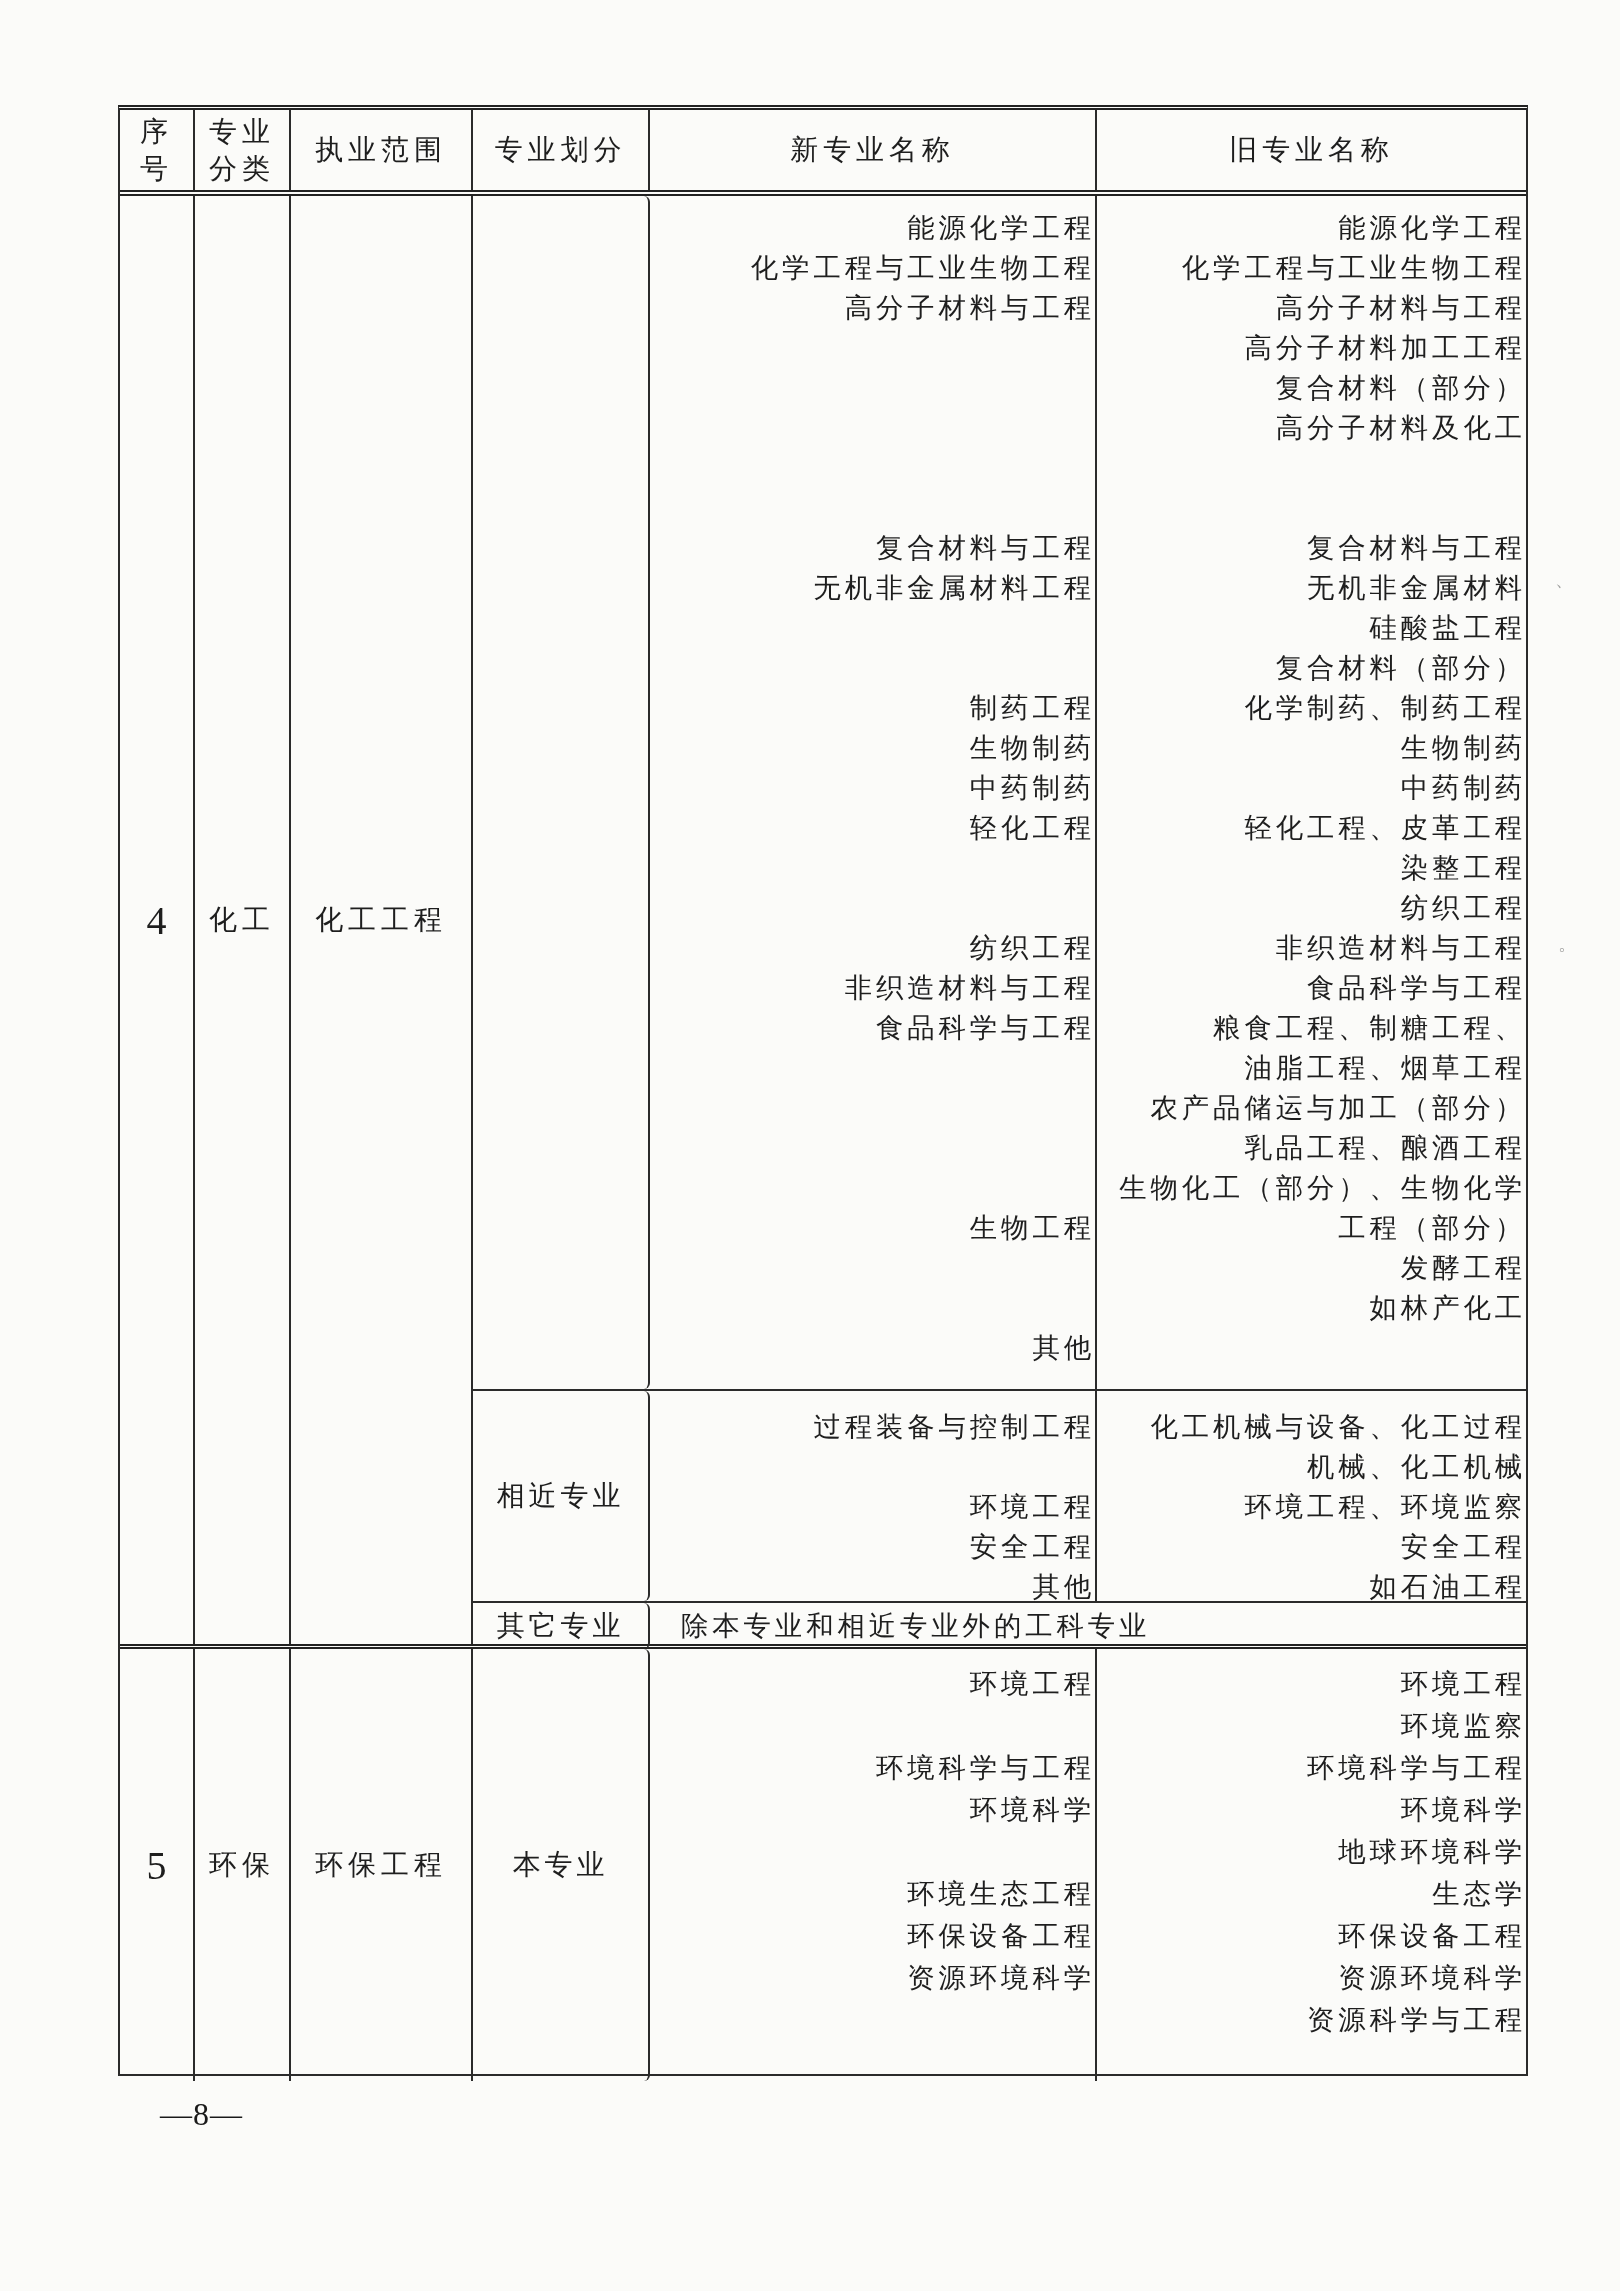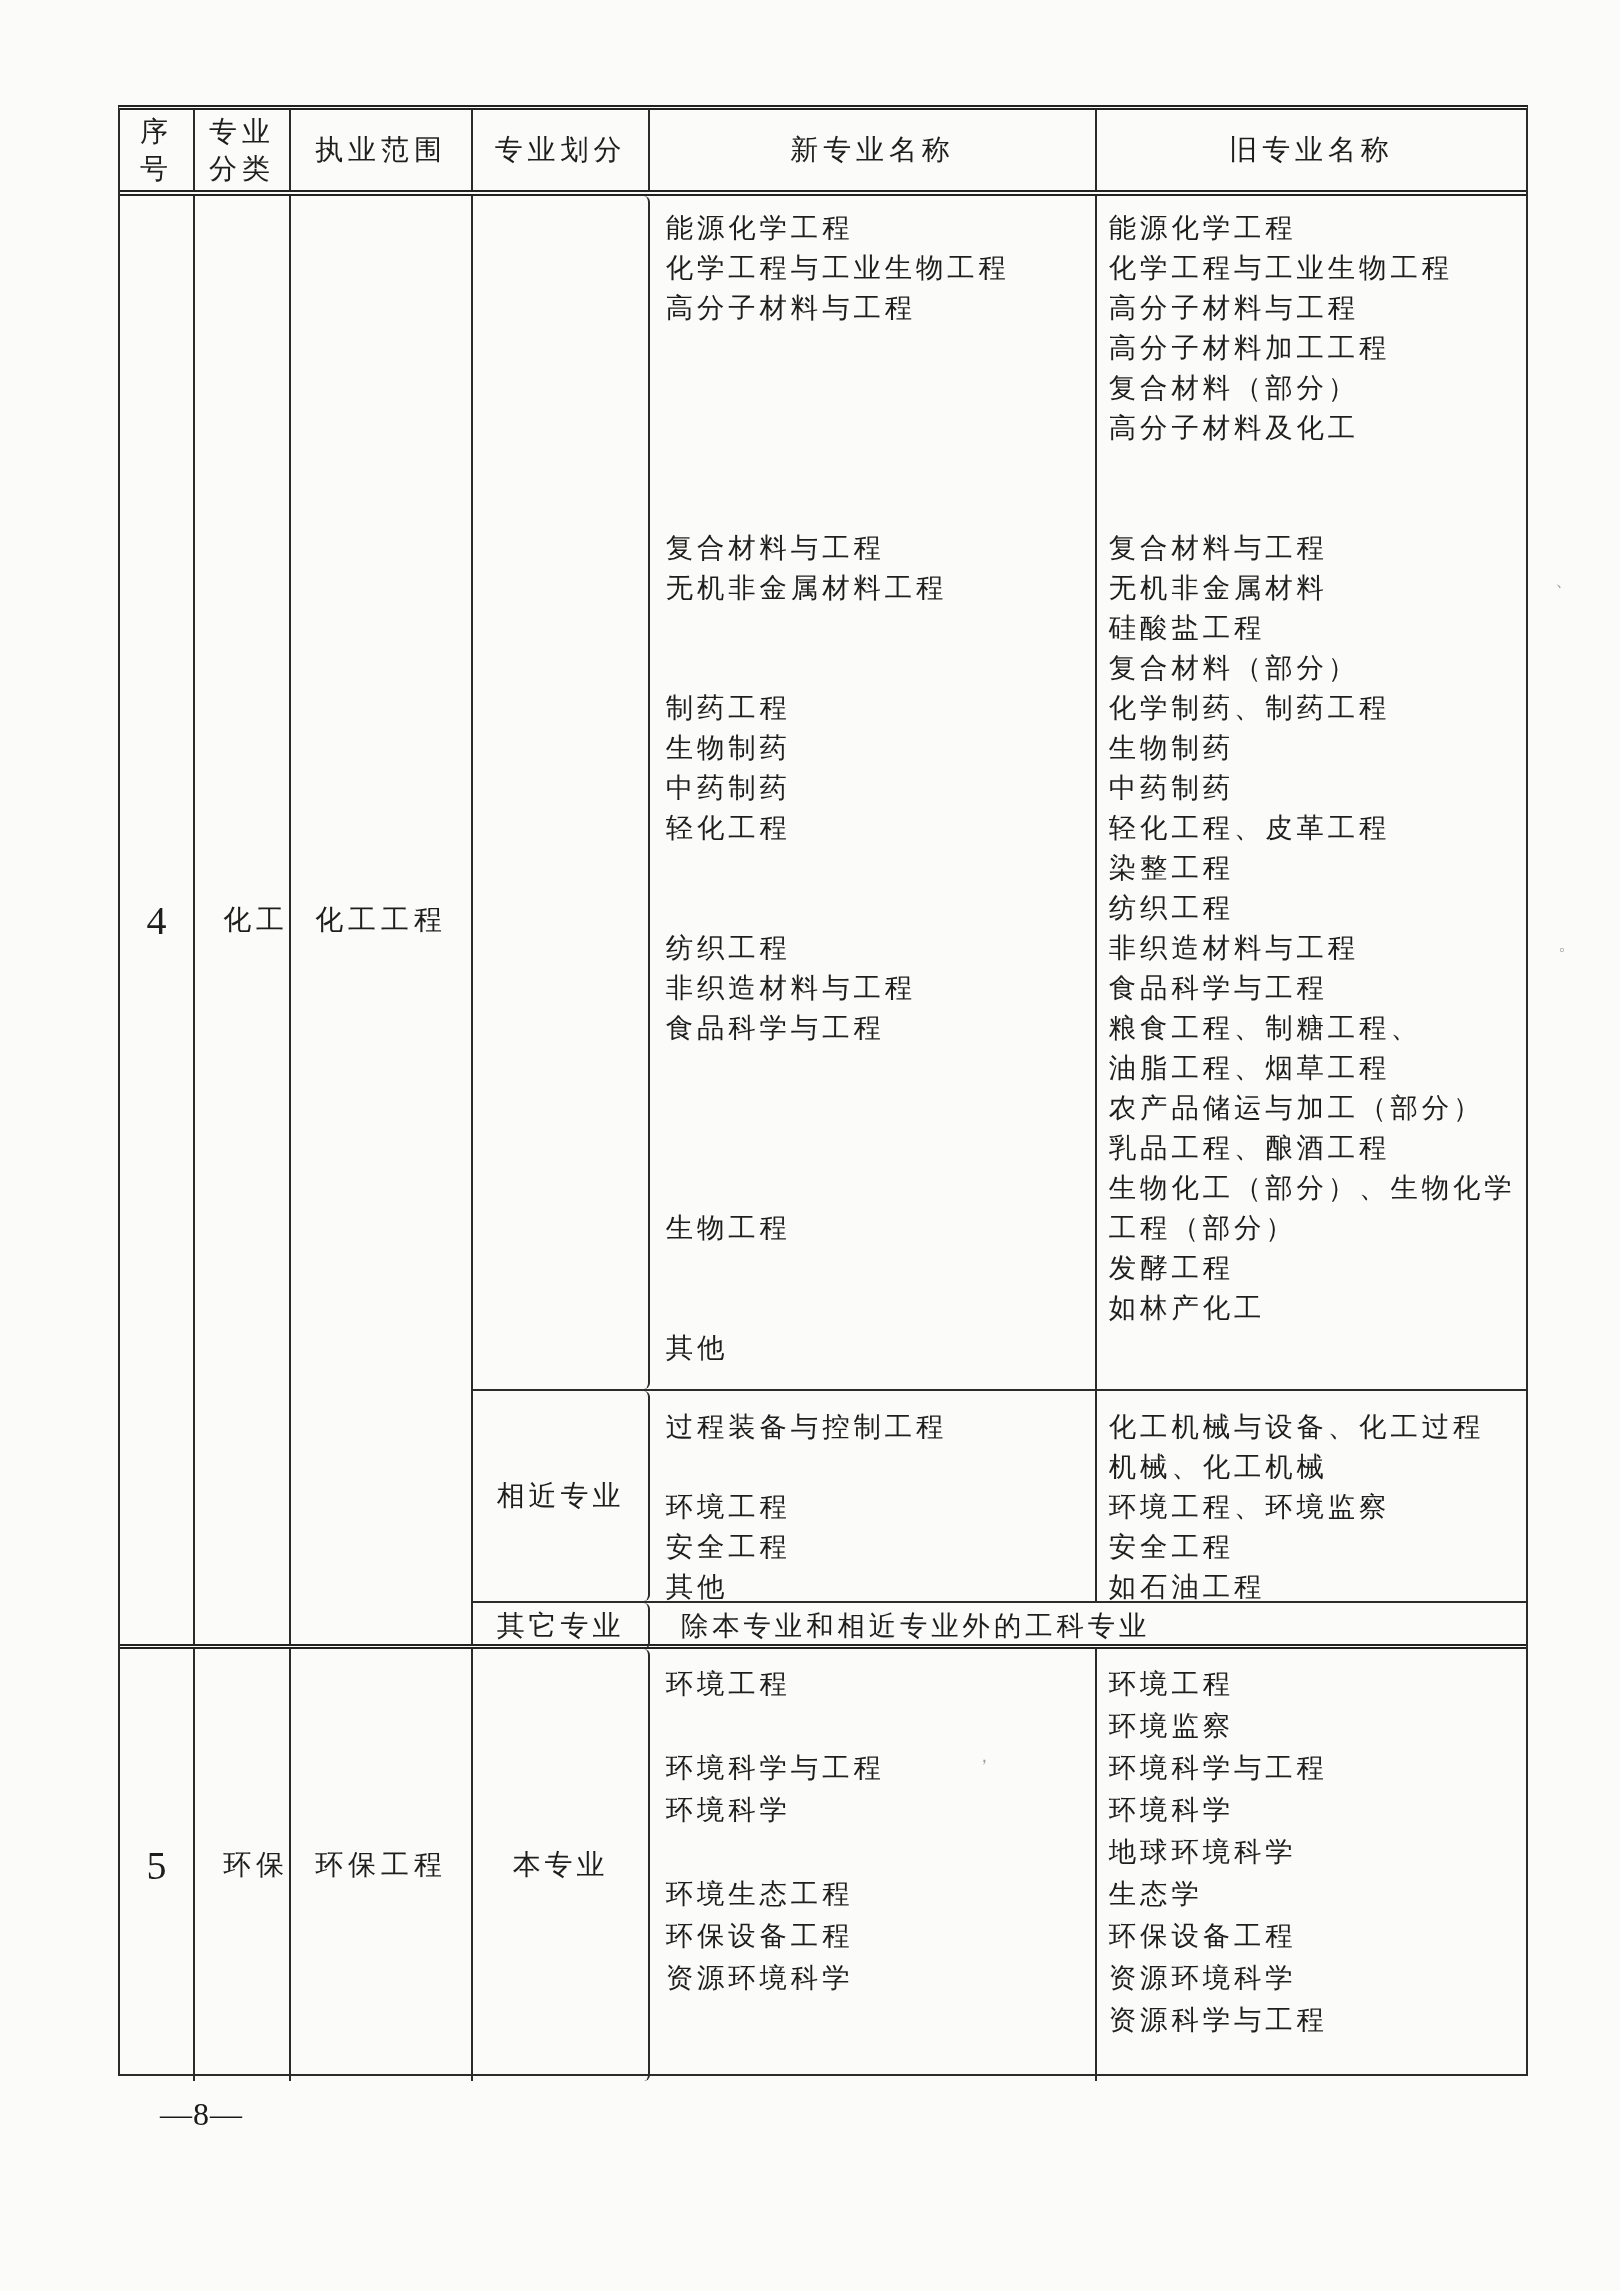--- a/index.html
+++ b/index.html
@@ -34,34 +34,34 @@
   .rows{flex:1;display:flex;flex-direction:column;}
   .row-group{display:flex;box-sizing:border-box;}
   .rg-0{height:1453px;border-bottom:5.9px double #222;flex:none;}
   .rg-1{flex:1;}
   .lcell{
     box-sizing:border-box;border-right:2px solid #2b2b2b;
     display:flex;align-items:center;justify-content:center;
     font-size:28px;letter-spacing:4.9px;flex:none;
   }
   .lcell.c-seq{width:75px;font-size:40px;letter-spacing:0;}
-  .lcell.c-cat{width:96px;justify-content:flex-end;}
+  .lcell.c-cat{width:96px;}
   .lcell.c-scope{width:182px;}
   .subrows{flex:1;display:flex;flex-direction:column;}
   .subrow{display:flex;box-sizing:border-box;flex:none;}
   .sub-main.s4{height:1193px;}
   .sub-near{height:212px;border-top:2.9px solid #2b2b2b;}
   .sub-span{height:48px;border-top:2.9px solid #2b2b2b;}
   .sub-main.s5{height:432px;}
   .divcell{
     width:177px;box-sizing:border-box;border-right:2px solid #2b2b2b;
     display:flex;align-items:center;justify-content:center;
     font-size:28px;letter-spacing:3.9px;flex:none;border-radius:6px;
   }
-  .paircol{box-sizing:border-box;}
+  .paircol{box-sizing:border-box;text-align:right;}
   .paircol.newcol{width:447px;border-right:2px solid #2b2b2b;padding:11.8px 0 0 15.7px;flex:none;}
   .paircol.oldcol{flex:1;padding:11.8px 0 0 11.8px;}
   .sub-near .paircol{padding-top:16px;}
   .sub-main.s5 .paircol{padding-top:13.7px;}
   .line{font-size:27.4px;letter-spacing:3.9px;white-space:nowrap;min-height:1px;}
   .s4 .line{height:40px;line-height:40px;}
   .s5 .line{height:42px;line-height:42px;}
   .spancell{
     flex:1;display:flex;align-items:center;padding-left:31px;
     font-size:27.4px;letter-spacing:3.9px;

